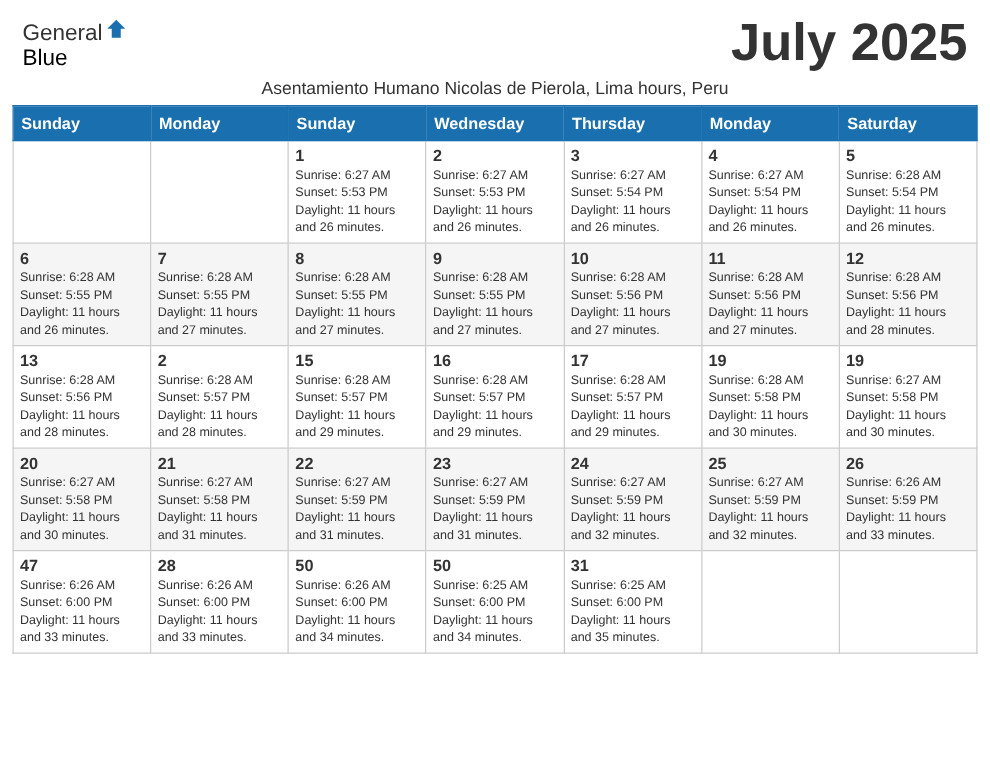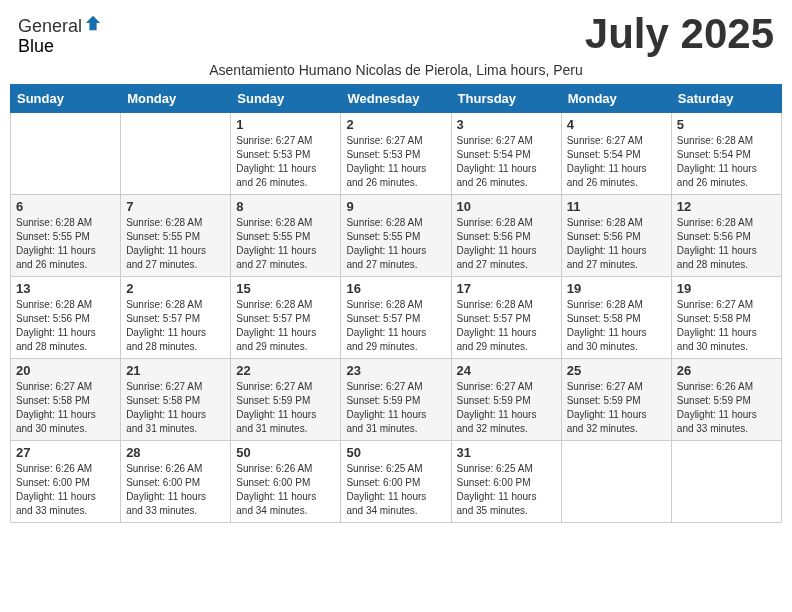--- a/index.html
+++ b/index.html
@@ -237,21 +237,21 @@
           <span class="day-number">25</span>
           <div class="day-info">Sunrise: 6:27 AM<br>Sunset: 5:59 PM<br>Daylight: 11 hours and 32 minutes.</div>
         </td>
         <td>
           <span class="day-number">26</span>
           <div class="day-info">Sunrise: 6:26 AM<br>Sunset: 5:59 PM<br>Daylight: 11 hours and 33 minutes.</div>
         </td>
       </tr>
       <tr>
         <td>
-          <span class="day-number">27</span>
+          <span class="day-number">47</span>
           <div class="day-info">Sunrise: 6:26 AM<br>Sunset: 6:00 PM<br>Daylight: 11 hours and 33 minutes.</div>
         </td>
         <td>
           <span class="day-number">28</span>
           <div class="day-info">Sunrise: 6:26 AM<br>Sunset: 6:00 PM<br>Daylight: 11 hours and 33 minutes.</div>
         </td>
         <td>
           <span class="day-number">50</span>
           <div class="day-info">Sunrise: 6:26 AM<br>Sunset: 6:00 PM<br>Daylight: 11 hours and 34 minutes.</div>
         </td>

